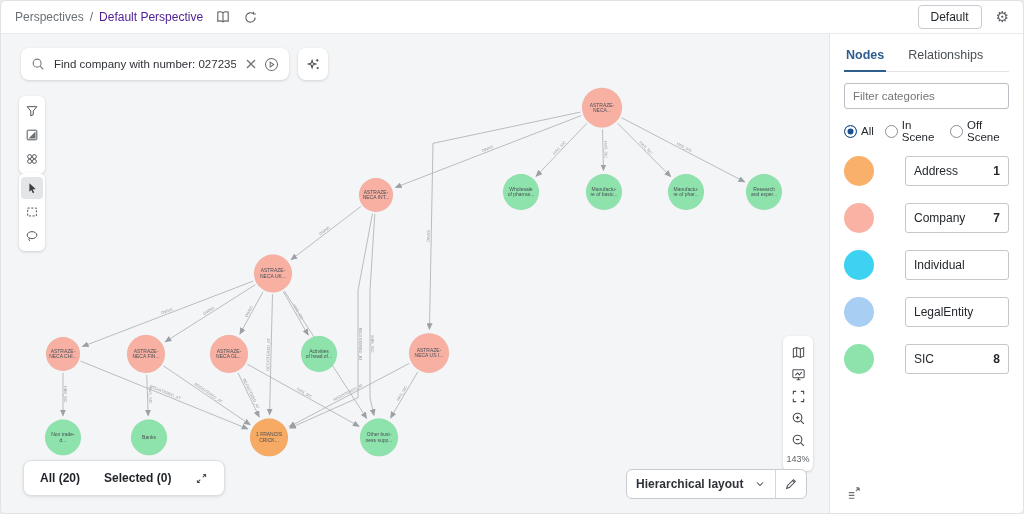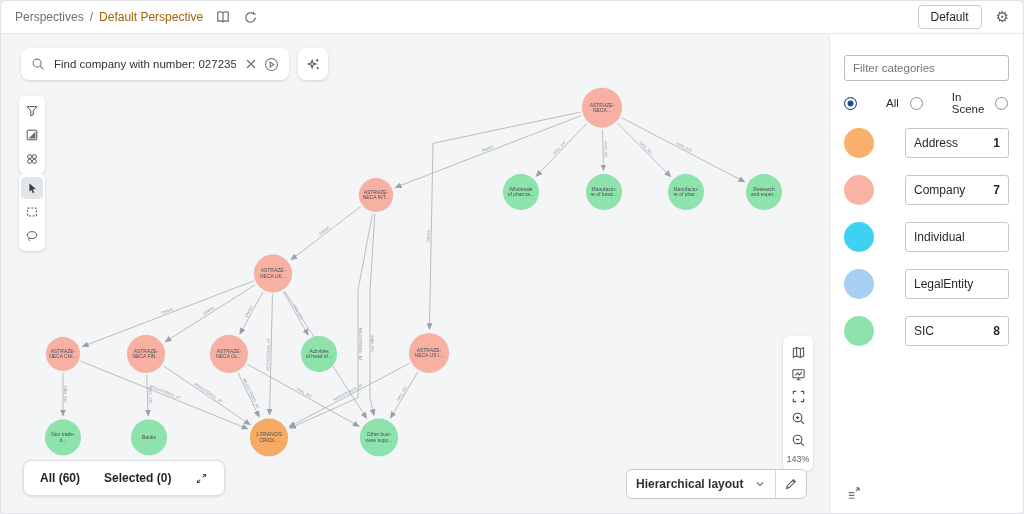--- a/index.html
+++ b/index.html
@@ -1,20 +1,20 @@
 <!DOCTYPE html>
 <html><head>
 <meta charset="utf-8">
 <style>
   html,body{margin:0;padding:0;background:#e9eaec;}
   .app{position:relative;width:1024px;height:514px;background:#fff;font-family:"Liberation Sans",sans-serif;overflow:hidden;border:1px solid #e0e2e5;box-sizing:border-box;border-radius:6px;}
   
   .topbar{position:absolute;top:0;left:0;right:0;height:33px;background:#fff;border-bottom:1px solid #e8eaec;display:flex;align-items:center;padding:0 14px;z-index:6;box-sizing:border-box;}
   .crumbs{display:flex;align-items:center;gap:6px;font-size:12px;color:#6b7075;}
-  .crumb-current{color:#a16207;text-align:center;}
+  .crumb-current{color:#4c1d95;text-align:center;}
   .tb-icons{display:flex;gap:12px;margin-left:12px;align-items:center;}
   .topbar-right{margin-left:auto;display:flex;align-items:center;gap:14px;}
   .export-btn{font-size:12px;color:#24292e;background:#fff;border:1px solid #c8ccd0;border-radius:4px;padding:4px 12px;cursor:pointer;font-family:inherit;}
   
   .canvas{position:absolute;top:33px;left:0;width:830px;bottom:0;background:#f4f5f6;}
   svg.graph{position:absolute;left:0;top:0;width:100%;height:100%;}
   svg text{font-family:"Liberation Sans",sans-serif;}
   
   .search-wrap{position:absolute;left:20px;top:14px;display:flex;gap:9px;z-index:4;}
   .search-box{display:flex;align-items:center;gap:7px;background:#fff;border-radius:8px;height:32px;width:268px;padding:0 10px;box-shadow:0 1px 3px rgba(0,0,0,.14);box-sizing:border-box;}
@@ -39,21 +39,21 @@
   .layout-select .lbl{flex:1;}
   .layout-divider{width:1px;background:#d4d7da;}
   .pencil-btn{width:30px;display:flex;align-items:center;justify-content:center;cursor:pointer;}
   
   .sidebar{position:absolute;top:33px;right:0;width:194px;bottom:0;background:#fff;border-left:1px solid #e4e6e8;padding:10px 14px;box-sizing:border-box;}
   .tabs{display:flex;gap:20px;border-bottom:1px solid #e1e3e5;}
   .tab{font-size:12.5px;color:#4a4f54;padding:4px 2px 8px;cursor:pointer;}
   .tab.active{color:#2e5e8f;font-weight:700;border-bottom:2px solid #2e5e8f;margin-bottom:-1px;}
   .filter-input{margin-top:11px;width:100%;height:26px;border:1px solid #b8bec4;border-radius:3px;font-size:11.5px;padding:0 8px;color:#333;box-sizing:border-box;font-family:inherit;background:#fff;}
   .scope-row{display:flex;gap:11px;margin-top:10px;font-size:11.5px;color:#24292e;align-items:center;}
-  .scope-opt{display:flex;align-items:center;cursor:pointer;gap:25px;}
+  .scope-opt{display:flex;align-items:center;cursor:pointer;}
   .radio{width:13px;height:13px;border:1px solid #8a9097;border-radius:50%;display:inline-block;box-sizing:border-box;margin-right:4px;background:#fff;flex:none;}
   .radio.checked{border-color:#1d4f8c;background:#1d4f8c;box-shadow:inset 0 0 0 2.5px #fff;}
   .cat-list{margin-top:13px;display:flex;flex-direction:column;gap:17px;}
   .cat-row{display:flex;align-items:center;gap:16px;}
   .cat-circle{width:30px;height:30px;border-radius:50%;flex:none;cursor:pointer;}
   .cat-box{margin-left:15px;flex:1;height:30px;border:1px solid #c3c8cd;border-radius:3px;display:flex;align-items:center;padding:0 8px;box-sizing:border-box;background:#fff;cursor:pointer;}
   .cat-name{font-size:12px;color:#24292e;flex:1;}
   .cat-count{font-size:12px;font-weight:700;color:#24292e;}
   .panel-collapse{position:absolute;left:16px;bottom:12px;cursor:pointer;}
 </style>
@@ -300,21 +300,21 @@
               <circle cx="7" cy="7" r="4.6"></circle>
               <line x1="10.5" y1="10.5" x2="13.7" y2="13.7"></line>
               <path d="M5.2 7 H8.8"></path>
             </svg>
         </span>
       </div>
       <div class="zoom-label">143%</div>
     </div>
 
     <div class="footer-pill">
-      <span class="pill-label">All (60)</span>
+      <span class="pill-label">All (20)</span>
       <span class="pill-label">Selected (0)</span>
       <span class="iconb">
         <svg width="13" height="13" viewBox="0 0 16 16" fill="none" stroke="#4a4f54" stroke-width="1.3">
             <path d="M10 3 H13 V6 M13 3 L9.5 6.5"></path>
             <path d="M6 13 H3 V10 M3 13 L6.5 9.5"></path>
           </svg>
       </span>
     </div>
 
     <div class="layout-ctl">
@@ -332,20 +332,24 @@
           <svg width="14" height="14" viewBox="0 0 16 16" fill="none" stroke="#4a4f54" stroke-width="1.2">
               <path d="M3 13 L3.9 10 L10.8 3.1 L12.9 5.2 L6 12.1 Z"></path>
               <path d="M9.8 4.1 L11.9 6.2"></path>
             </svg>
         </span>
       </div>
     </div>
   </div>
 
   <div class="sidebar">
+    <div class="tabs">
+        <div class="tab active">Nodes</div>
+        <div class="tab">Relationships</div>
+      </div>
     <input class="filter-input" placeholder="Filter categories" style="">
     <div class="scope-row">
         <span class="scope-opt">
           <span class="radio checked"></span>
           <span>All</span>
         </span>
         <span class="scope-opt">
           <span class="radio"></span>
           <span>In Scene</span>
         </span>

